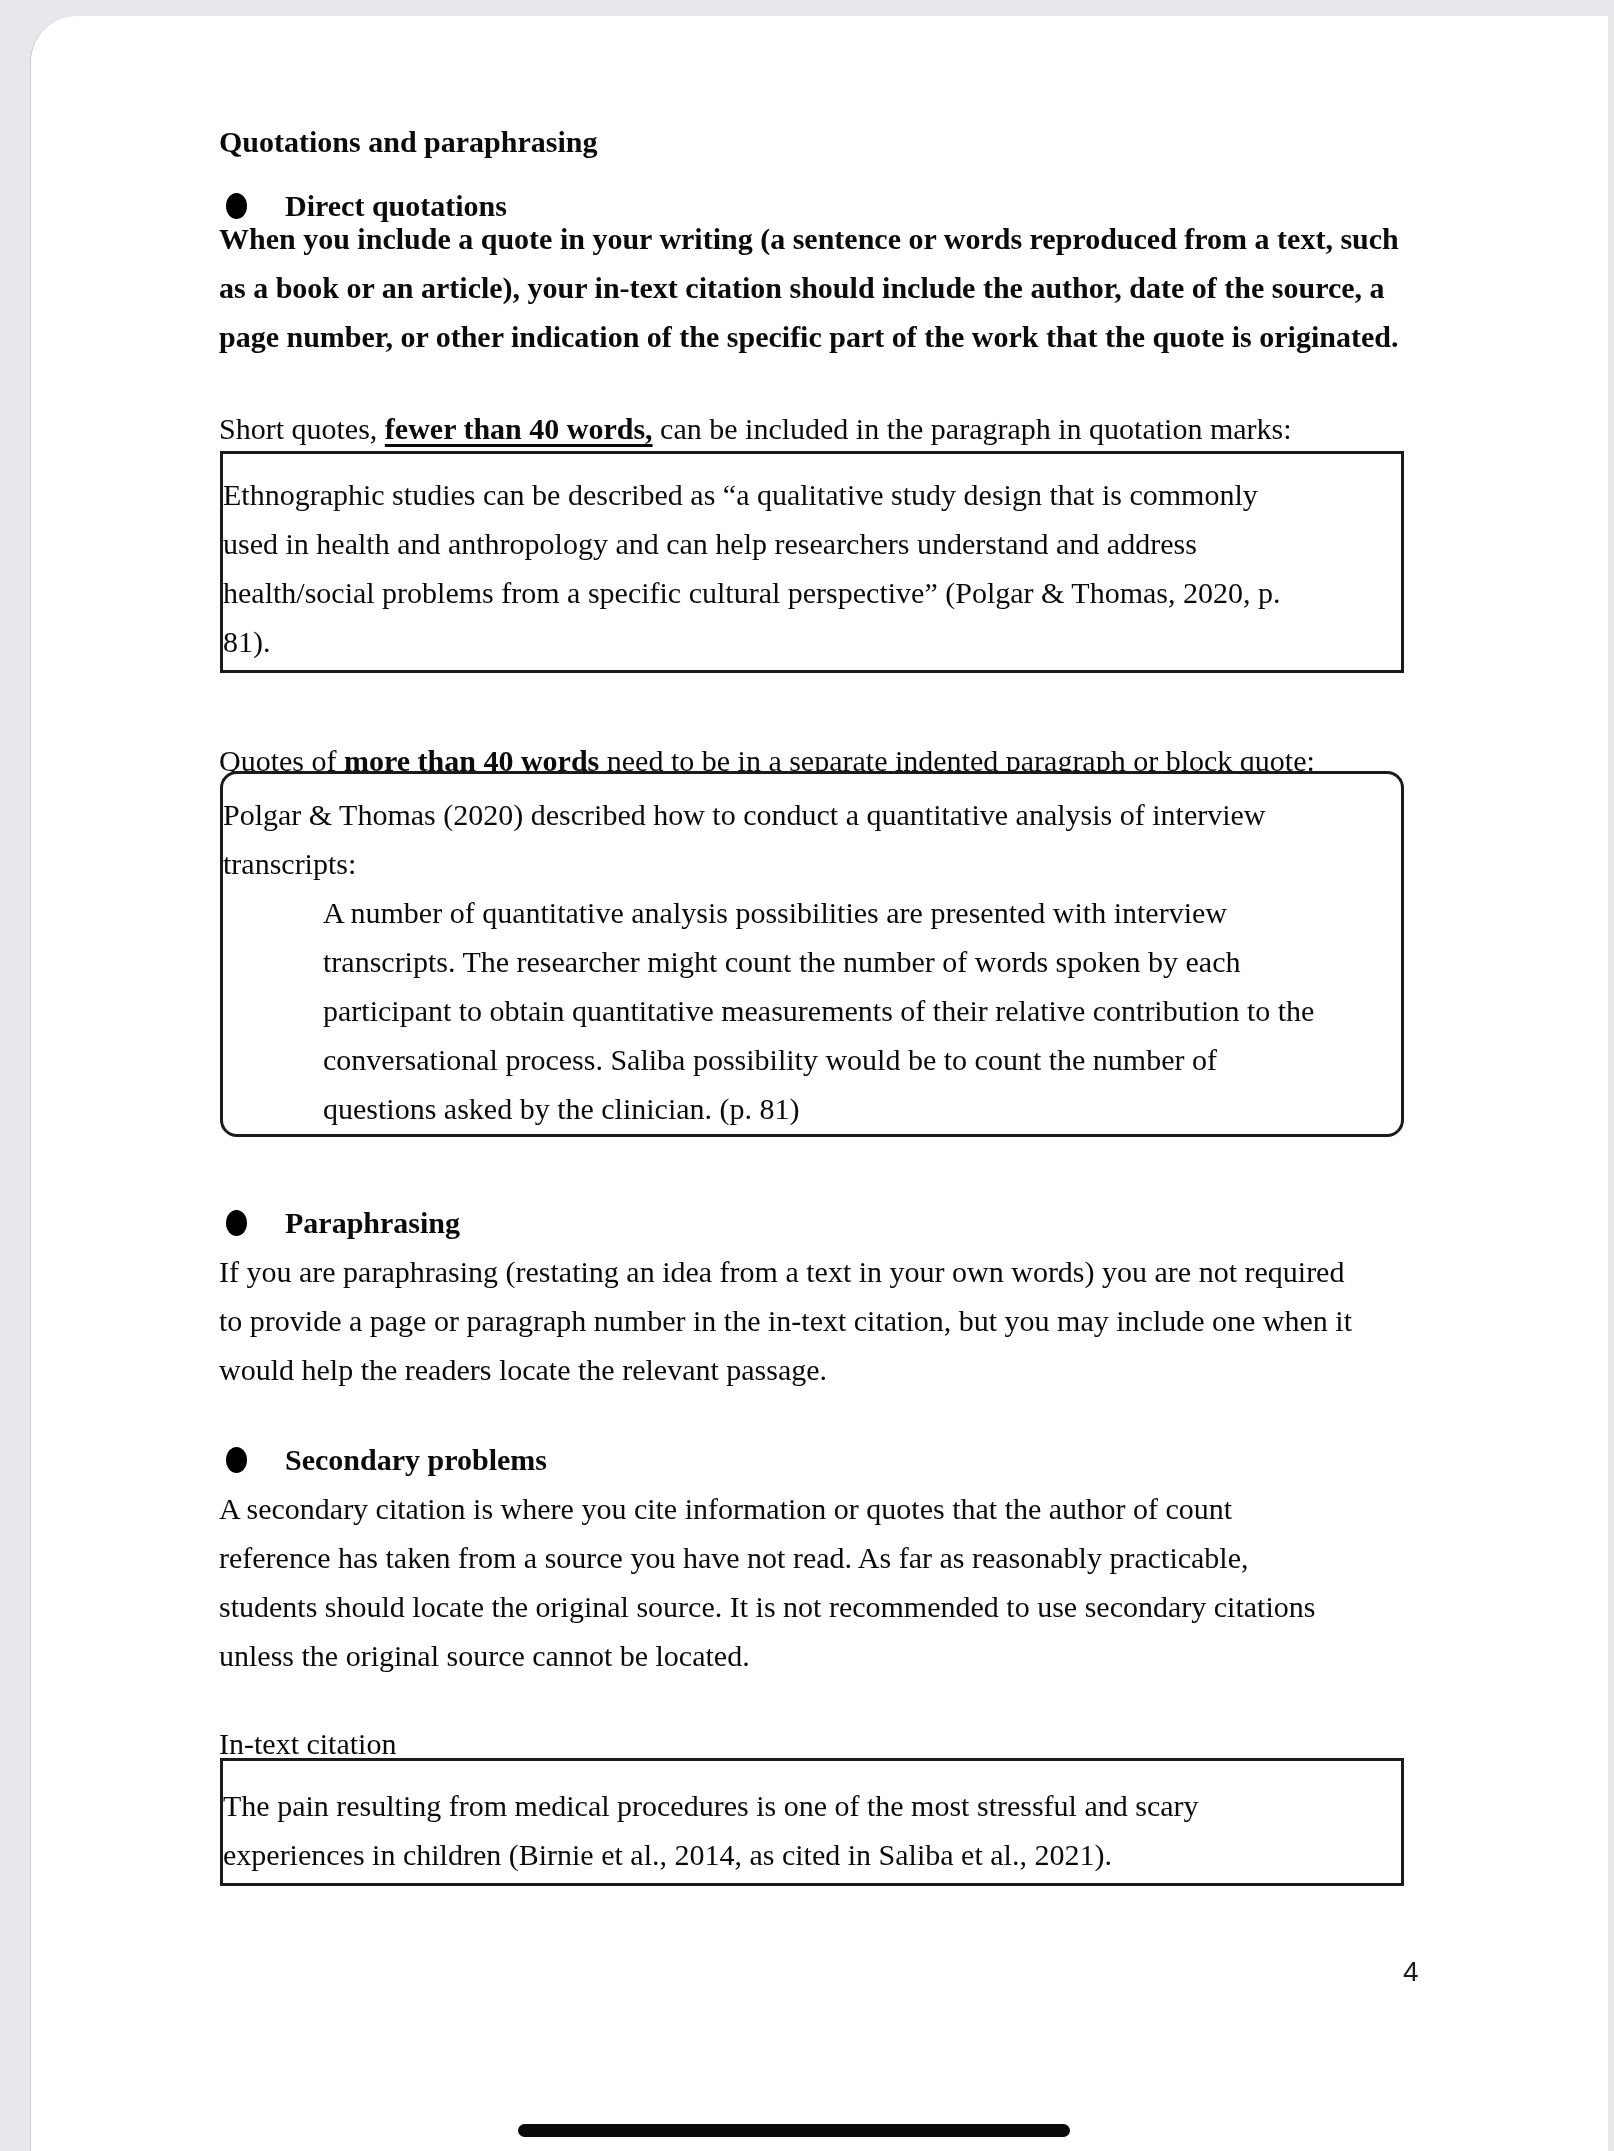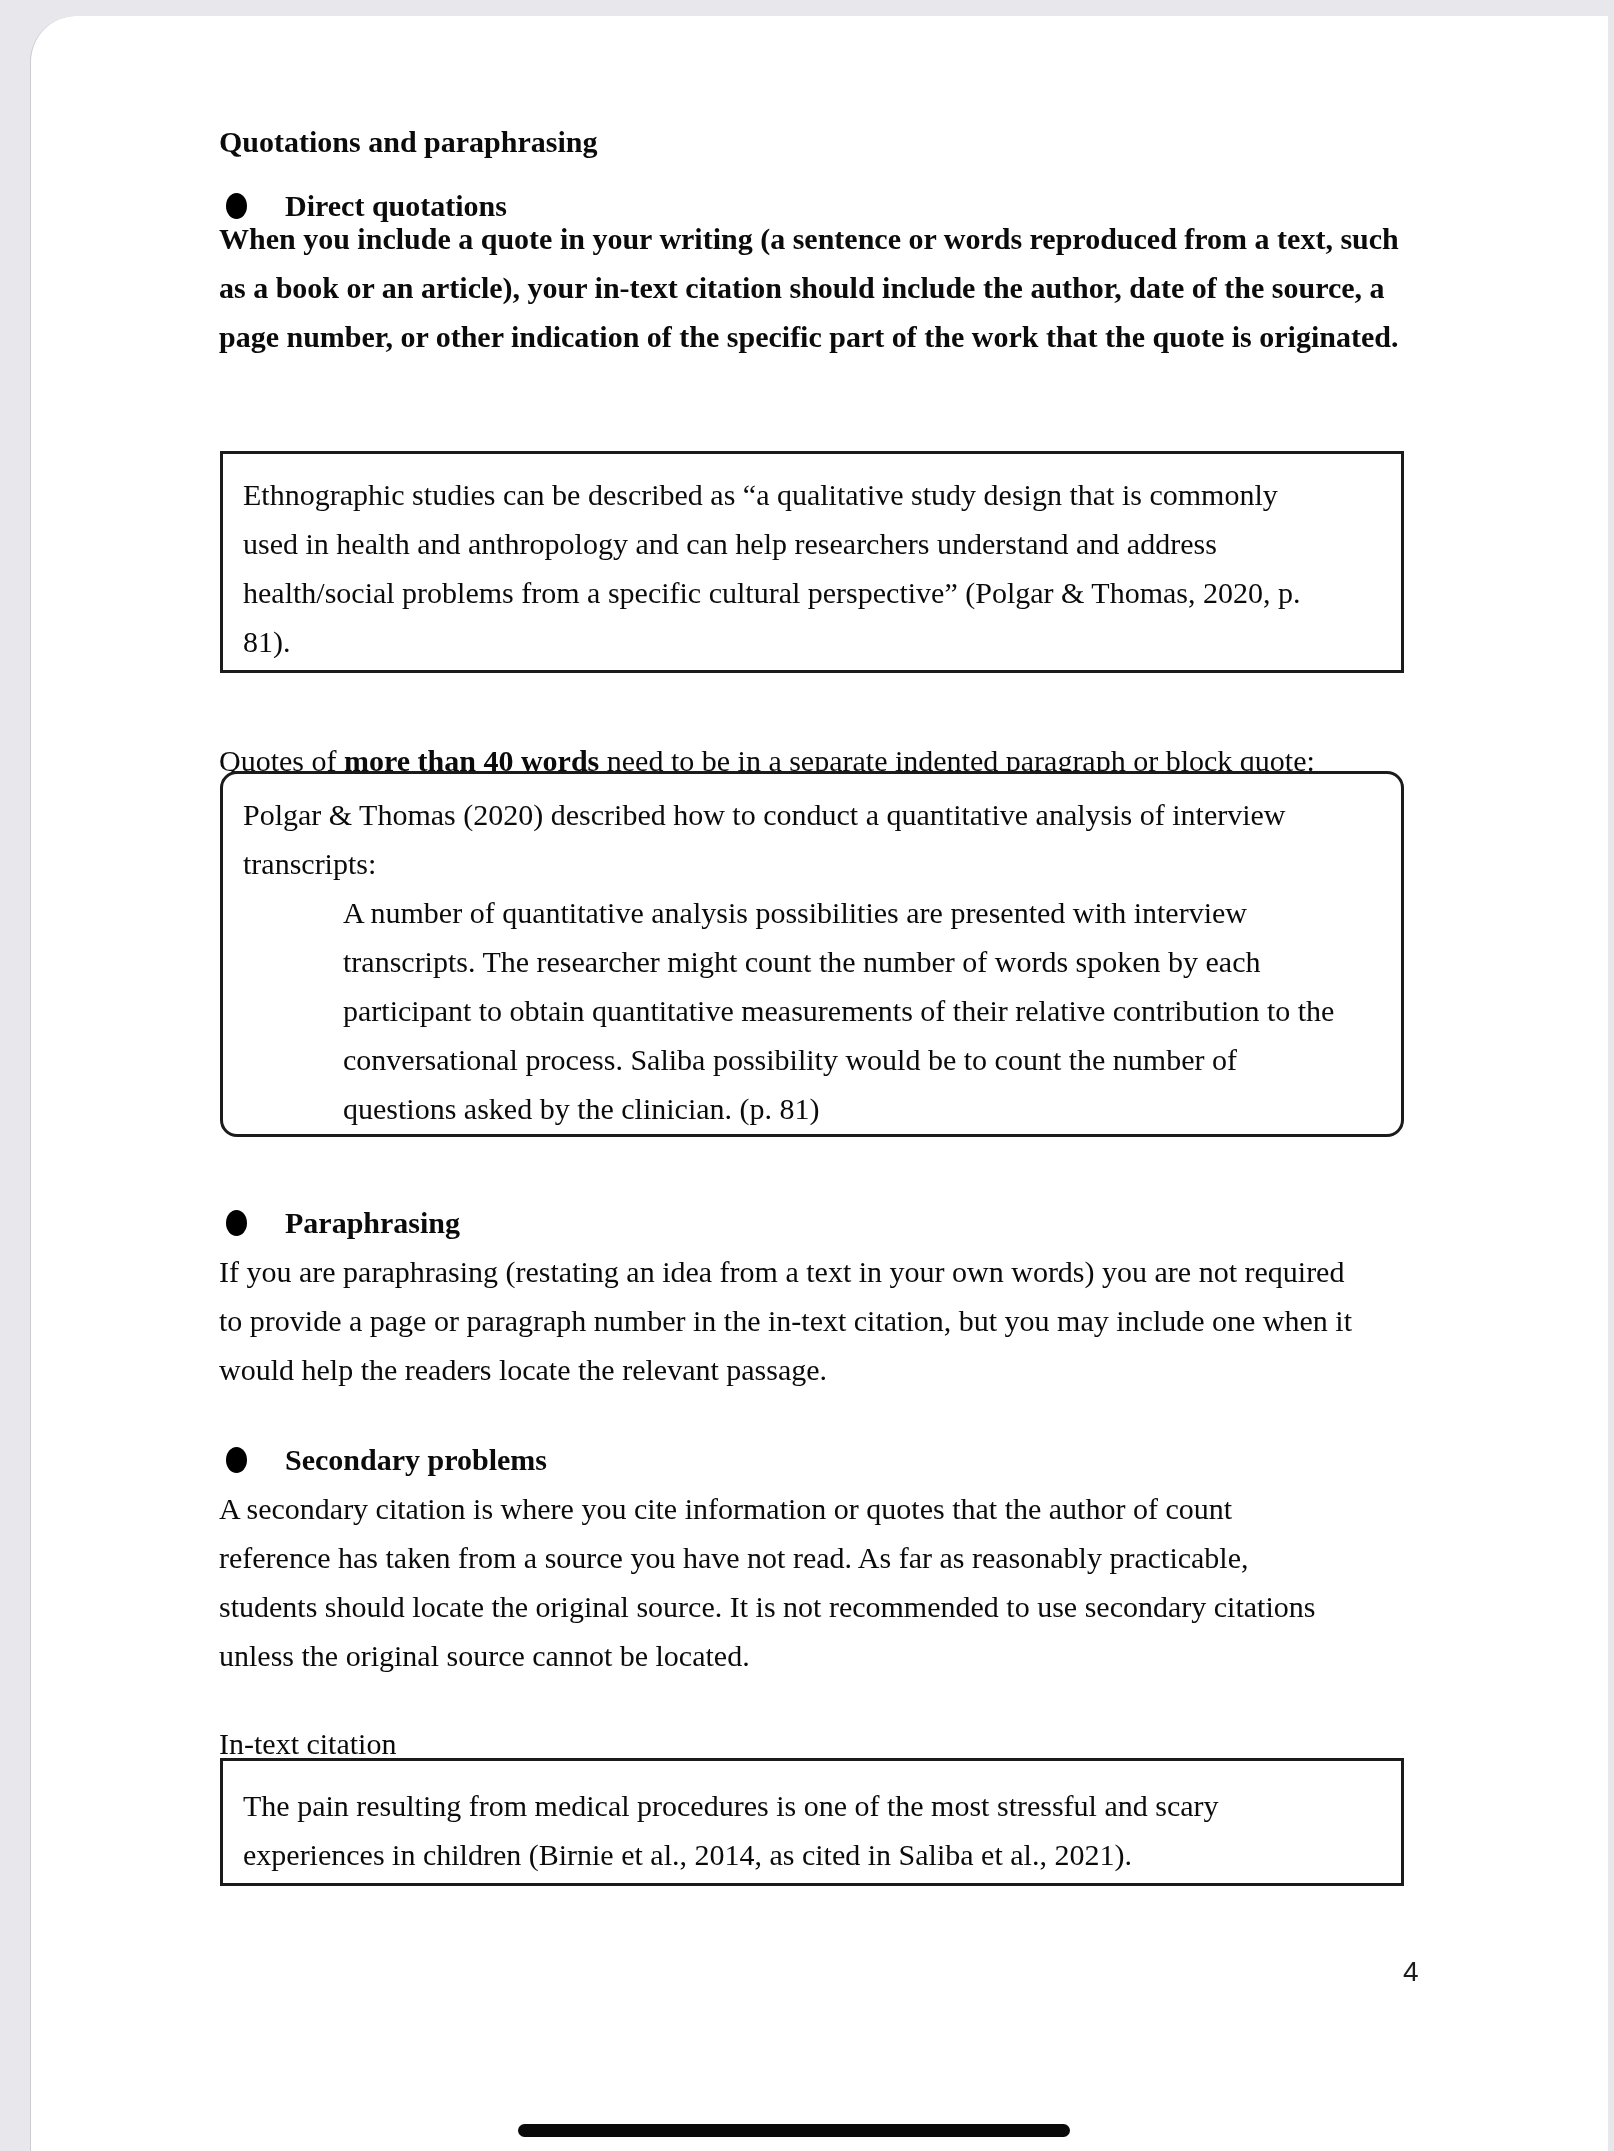--- a/index.html
+++ b/index.html
@@ -45,21 +45,21 @@
     margin:0 38px 0 7px;
     flex:0 0 auto;
   }
   .qbox{
     position:absolute;
     left:189px;
     width:1184px;
     box-sizing:border-box;
     border:3px solid #1b1b1b;
     background:#fff;
-    padding:16px 16px 8px 20px;
+    padding:16px 16px 8px 0;
     font-size:30px;
     line-height:49px;
     white-space:nowrap;
   }
   .indent{margin-left:100px;}
   .pagenum{
     position:absolute;
     left:1372px;top:1940px;
     font-family:"Liberation Sans","DejaVu Sans",sans-serif;
     font-size:28px;
@@ -87,20 +87,23 @@
         <span class="b">Direct quotations</span>
       </div>
     </div>
 
     <div class="txt" style="top:198px;font-weight:bold;">
       <div class="ln">When you include a quote in your writing (a sentence or words reproduced from a text, such</div>
       <div class="ln">as a book or an article), your in-text citation should include the author, date of the source, a</div>
       <div class="ln">page number, or other indication of the specific part of the work that the quote is originated.</div>
     </div>
 
+    <div class="txt" style="top:388px;">
+      <span>Short quotes, </span><span class="bu">fewer than 40 words,</span><span> can be included in the paragraph in quotation marks:</span>
+    </div>
 
     <div class="qbox" style="top:435px;height:222px;">
       <div class="ln">Ethnographic studies can be described as “a qualitative study design that is commonly</div>
       <div class="ln">used in health and anthropology and can help researchers understand and address</div>
       <div class="ln">health/social problems from a specific cultural perspective” (Polgar &amp; Thomas, 2020, p.</div>
       <div class="ln">81).</div>
     </div>
 
     <div class="txt" style="top:720px;">
       <span>Quotes of </span><span class="bu">more than 40 words</span><span> need to be in a separate indented paragraph or block quote:</span>

